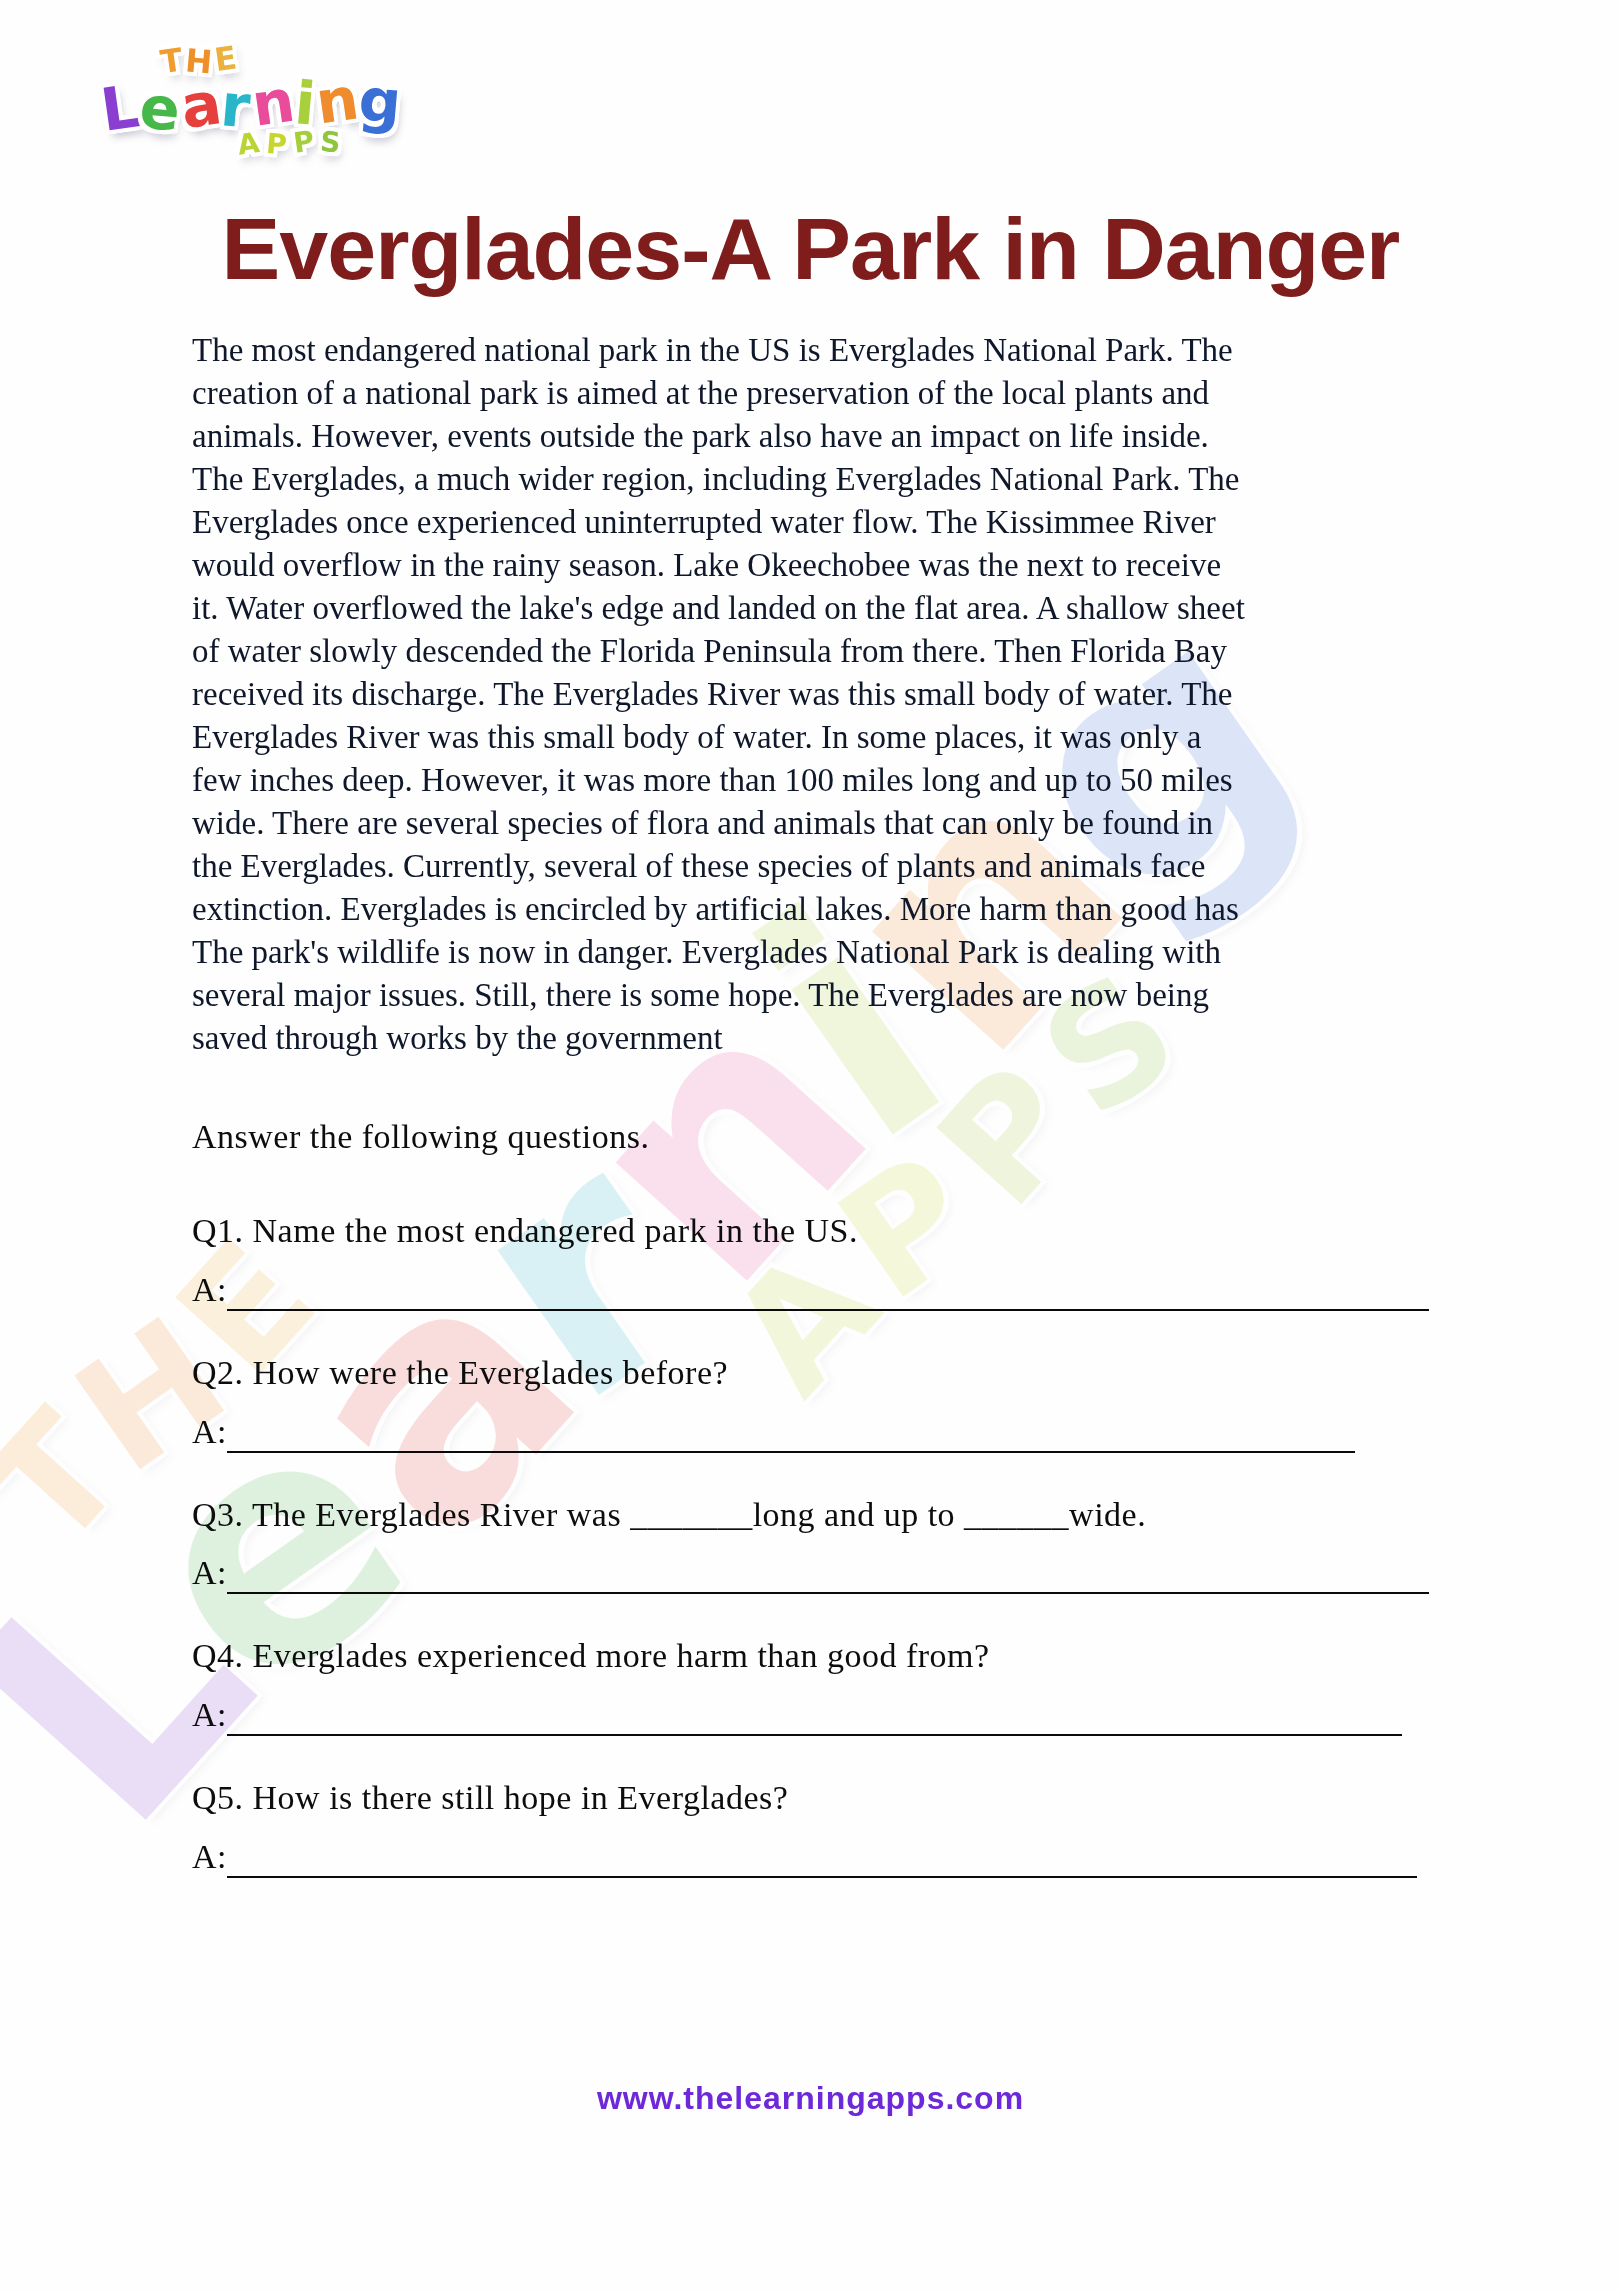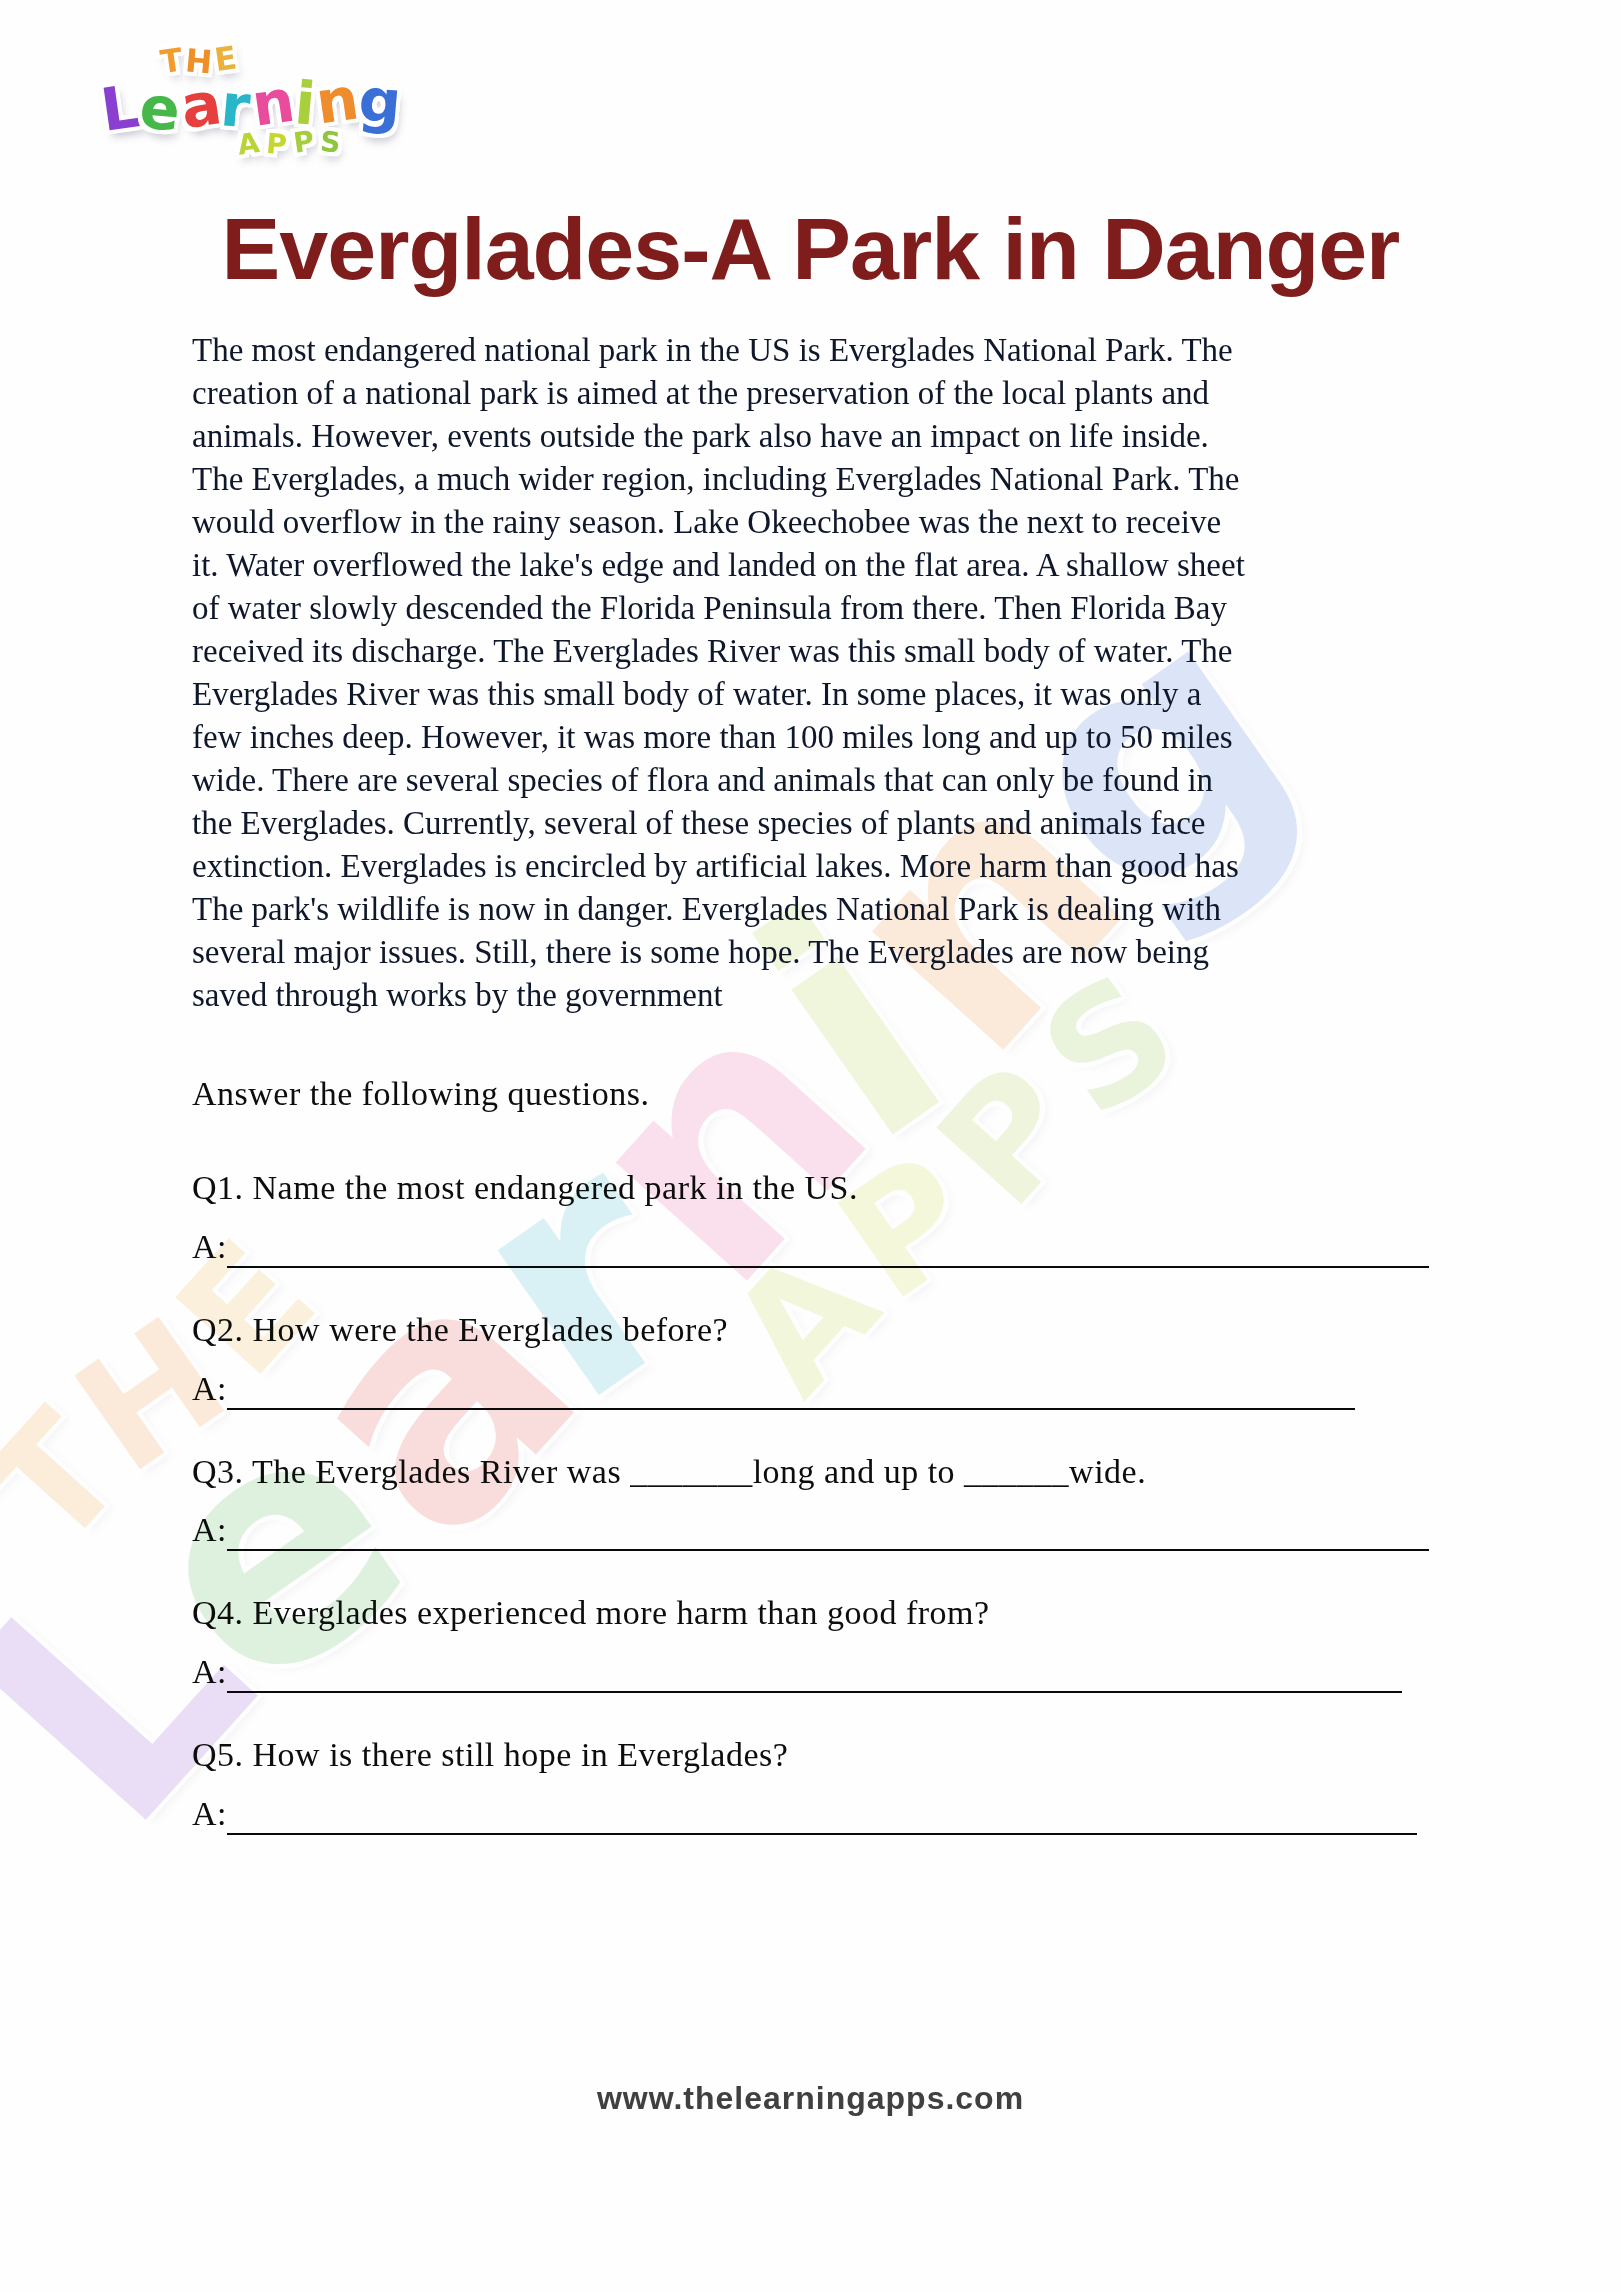--- a/index.html
+++ b/index.html
@@ -67,21 +67,21 @@
   .a-prefix{font-size:34px;line-height:43px;letter-spacing:0.5px;}
   .a-line{flex:1;border-bottom:2.9px solid #0a0a0a;height:39px;}
   .question:nth-child(2) .a-line{margin-right:74px;}
   .question:nth-child(4) .a-line{margin-right:27.4px;}
   .question:nth-child(5) .a-line{margin-right:11.8px;}
 
   .footer{
     position:absolute;left:0;top:2080px;width:100%;z-index:2;
     text-align:center;
     font-family:"Liberation Sans", sans-serif;
-    font-weight:700;font-size:32px;letter-spacing:1px;color:#404040;
+    font-weight:700;font-size:32px;letter-spacing:1px;color:#6d28d9;
   }
 </style>
 </head>
 <body>
 
 <div class="page">
 
   <div class="watermark">
     <div class="bubble wm-the" id="wm-the"><span style="color: rgb(240, 156, 46);">T</span><span style="color: rgb(239, 143, 40);">H</span><span style="color: rgb(234, 178, 60);">E</span></div>
     <div class="bubble wm-learning" id="wm-learning"><span style="color: rgb(138, 63, 209);">L</span><span style="color: rgb(70, 184, 74);">e</span><span style="color: rgb(229, 64, 61);">a</span><span style="color: rgb(41, 182, 201);">r</span><span style="color: rgb(232, 76, 155);">n</span><span style="color: rgb(168, 208, 60);">i</span><span style="color: rgb(239, 140, 45);">n</span><span style="color: rgb(58, 111, 214);">g</span></div>
@@ -95,20 +95,21 @@
   </div>
 
   <div class="content">
     <h1 class="title">Everglades-A Park in Danger</h1>
 
     <div class="passage" id="passage">
         <div class="p-line">The most endangered national park in the US is Everglades National Park. The</div>
         <div class="p-line">creation of a national park is aimed at the preservation of the local plants and</div>
         <div class="p-line">animals. However, events outside the park also have an impact on life inside.</div>
         <div class="p-line">The Everglades, a much wider region, including Everglades National Park. The</div>
+        <div class="p-line">Everglades once experienced uninterrupted water flow. The Kissimmee River</div>
         <div class="p-line">would overflow in the rainy season. Lake Okeechobee was the next to receive</div>
         <div class="p-line">it. Water overflowed the lake's edge and landed on the flat area. A shallow sheet</div>
         <div class="p-line">of water slowly descended the Florida Peninsula from there. Then Florida Bay</div>
         <div class="p-line">received its discharge. The Everglades River was this small body of water. The</div>
         <div class="p-line">Everglades River was this small body of water. In some places, it was only a</div>
         <div class="p-line">few inches deep. However, it was more than 100 miles long and up to 50 miles</div>
         <div class="p-line">wide. There are several species of flora and animals that can only be found in</div>
         <div class="p-line">the Everglades. Currently, several of these species of plants and animals face</div>
         <div class="p-line">extinction. Everglades is encircled by artificial lakes. More harm than good has</div>
         <div class="p-line">The park's wildlife is now in danger. Everglades National Park is dealing with</div>

